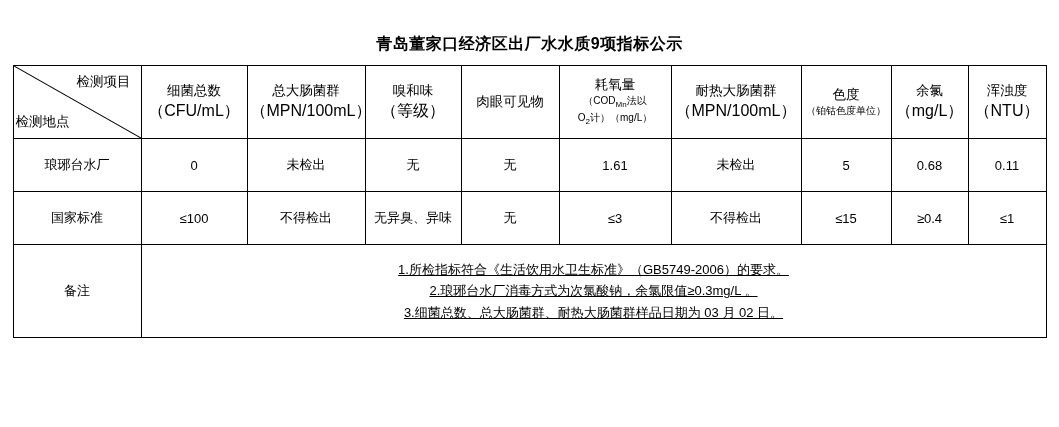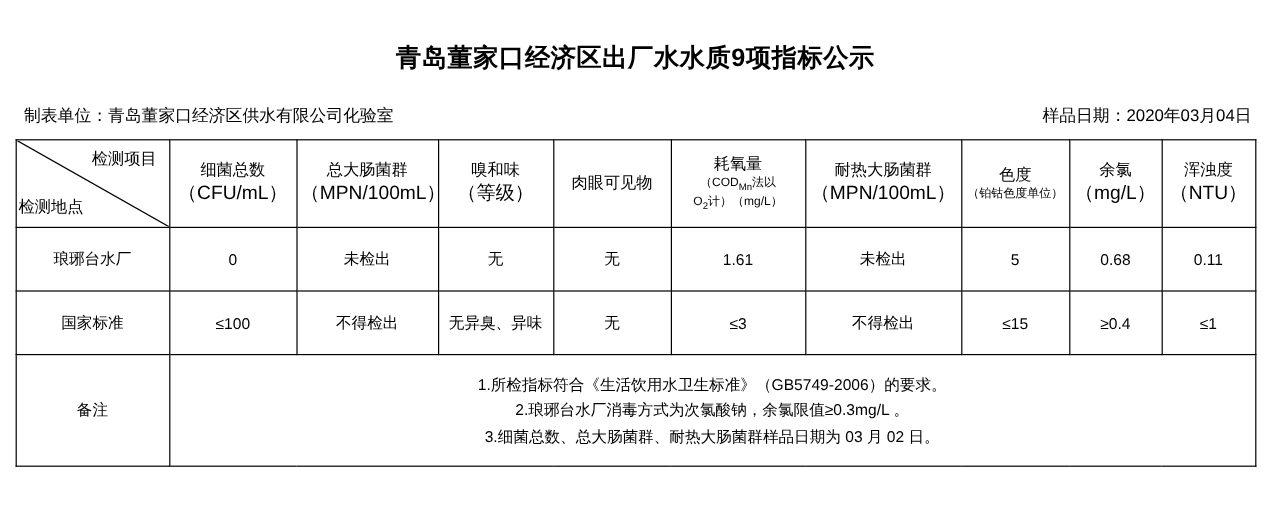--- a/index.html
+++ b/index.html
@@ -15,21 +15,21 @@
     overflow: hidden;
   }
   .page {
     position: relative;
     width: 1059px;
     height: 427px;
     box-sizing: border-box;
   }
   .title {
     text-align: center;
-    font-size: 21px;
+    font-size: 16px;
     font-weight: bold;
     letter-spacing: 0.5px;
     margin-top: 34px;
     margin-bottom: 0;
     font-family: "Liberation Sans", sans-serif;
   }
   .meta-row {
     display: flex;
     justify-content: space-between;
     align-items: baseline;
@@ -97,35 +97,32 @@
   .remark-label {
     height: 88px;
     font-size: 13.5px;
     width: 128px;
   }
   .remark-body {
     text-align: left;
     padding: 8px 10px;
     font-size: 13px;
     line-height: 1.65;
+    text-decoration: underline;
   }
   .remark-body div { white-space: nowrap; }
   .sub { font-size: 8px; vertical-align: sub; }
 </style>
 </head>
 <body>
 
 <div class="page">
 
   <div class="title">青岛董家口经济区出厂水水质9项指标公示</div>
 
-  <div class="meta-row">
-    <div class="meta-left">制表单位：青岛董家口经济区供水有限公司化验室</div>
-    <div class="meta-right">样品日期：2020年03月04日</div>
-  </div>
 
   <table class="data">
     <colgroup>
       <col style="width:128px">
       <col style="width:106px">
       <col style="width:118px">
       <col style="width:96px">
       <col style="width:98px">
       <col style="width:112px">
       <col style="width:130px">

